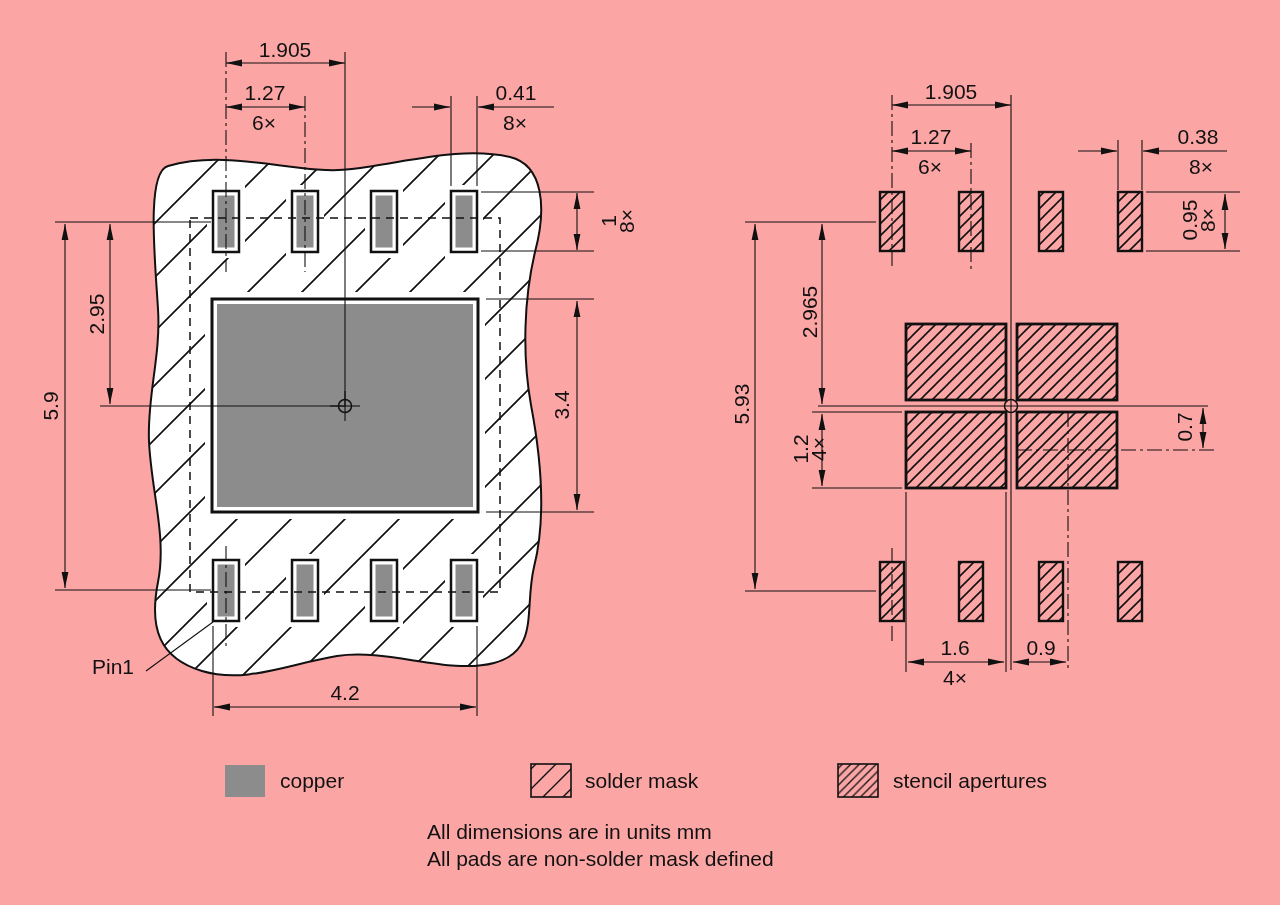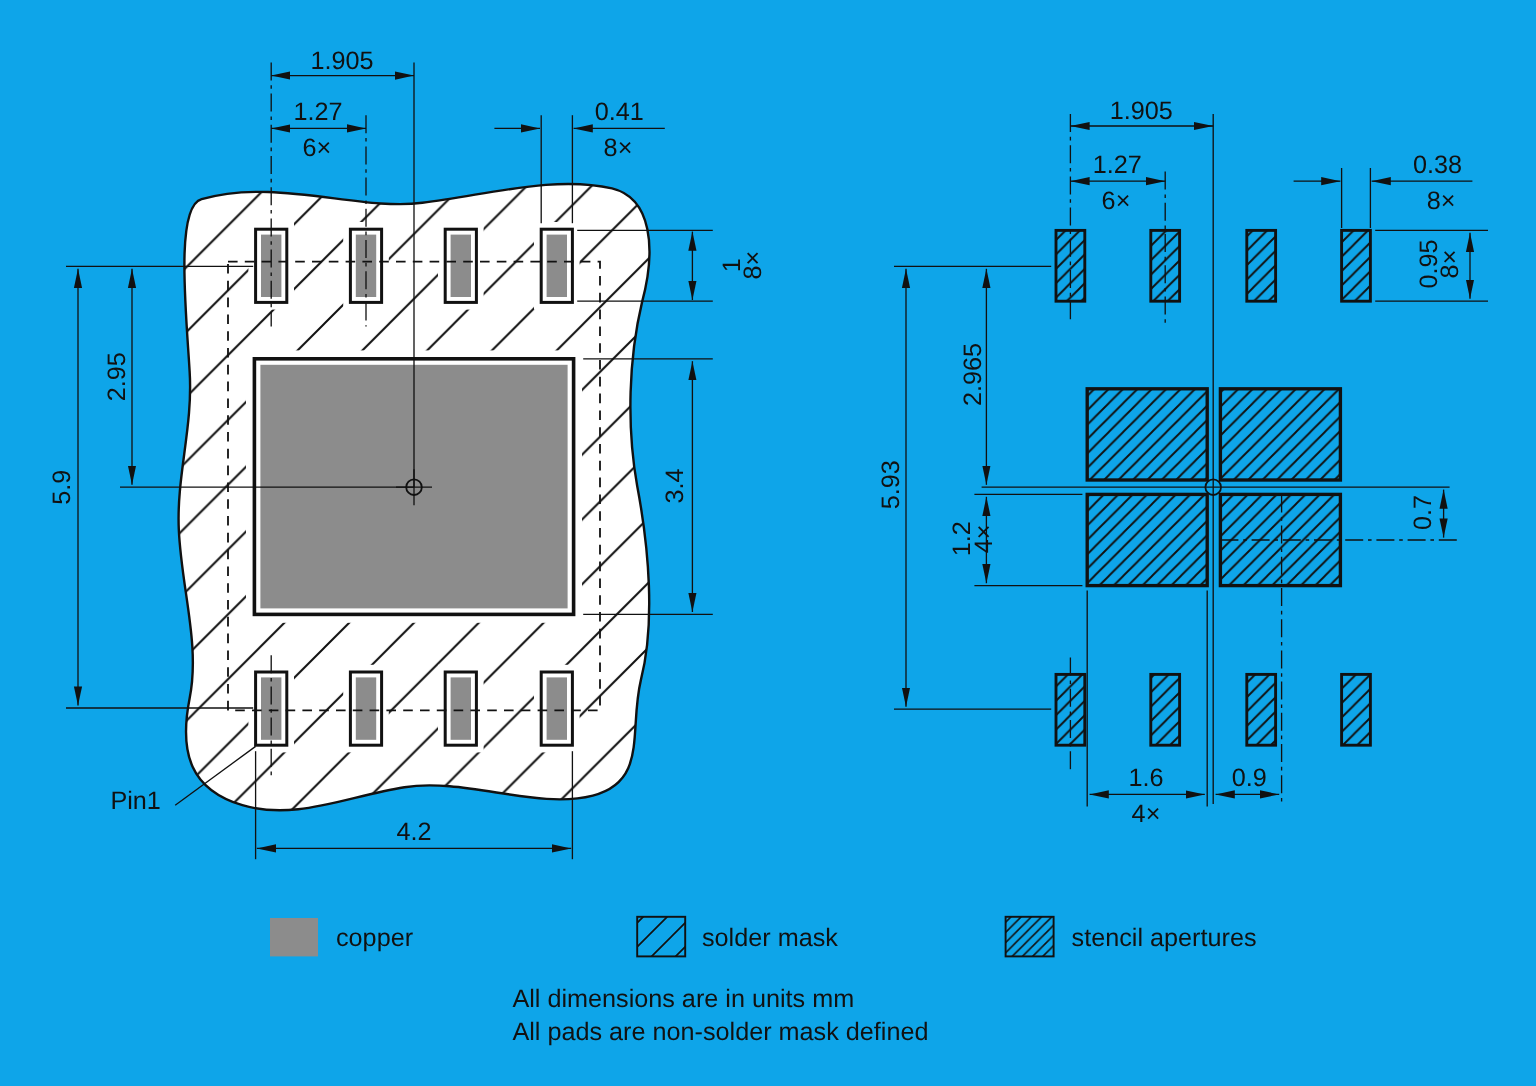--- a/index.html
+++ b/index.html
@@ -1,16 +1,16 @@
 <!DOCTYPE html>
 <html><head>
 <meta charset="utf-8">
 <style>
   html,body{margin:0;padding:0;background:#ffffff;}
-  .stage{width:1280px;height:905px;background:#0ea5e9;position:relative;}
+  .stage{width:1280px;height:905px;background:#fca5a5;position:relative;}
   svg{display:block;}
   text{font-family:"Liberation Sans","DejaVu Sans",sans-serif;font-size:21px;fill:#111111;}
   .thin{stroke:#111111;stroke-width:1.1;fill:none;}
   .dim{stroke:#111111;stroke-width:1.1;fill:none;}
   .dashdot{stroke:#111111;stroke-width:1.1;fill:none;stroke-dasharray:15 4 3 4;}
   .dashed{stroke:#111111;stroke-width:1.5;fill:none;stroke-dasharray:8 6;}
   .padline{stroke:#111111;stroke-width:2.5;fill:#ffffff;}
   .quad{stroke:#111111;stroke-width:2.8;}
   .aper{stroke:#111111;stroke-width:2.4;}
   .halo{fill:#ffffff;stroke:none;}

